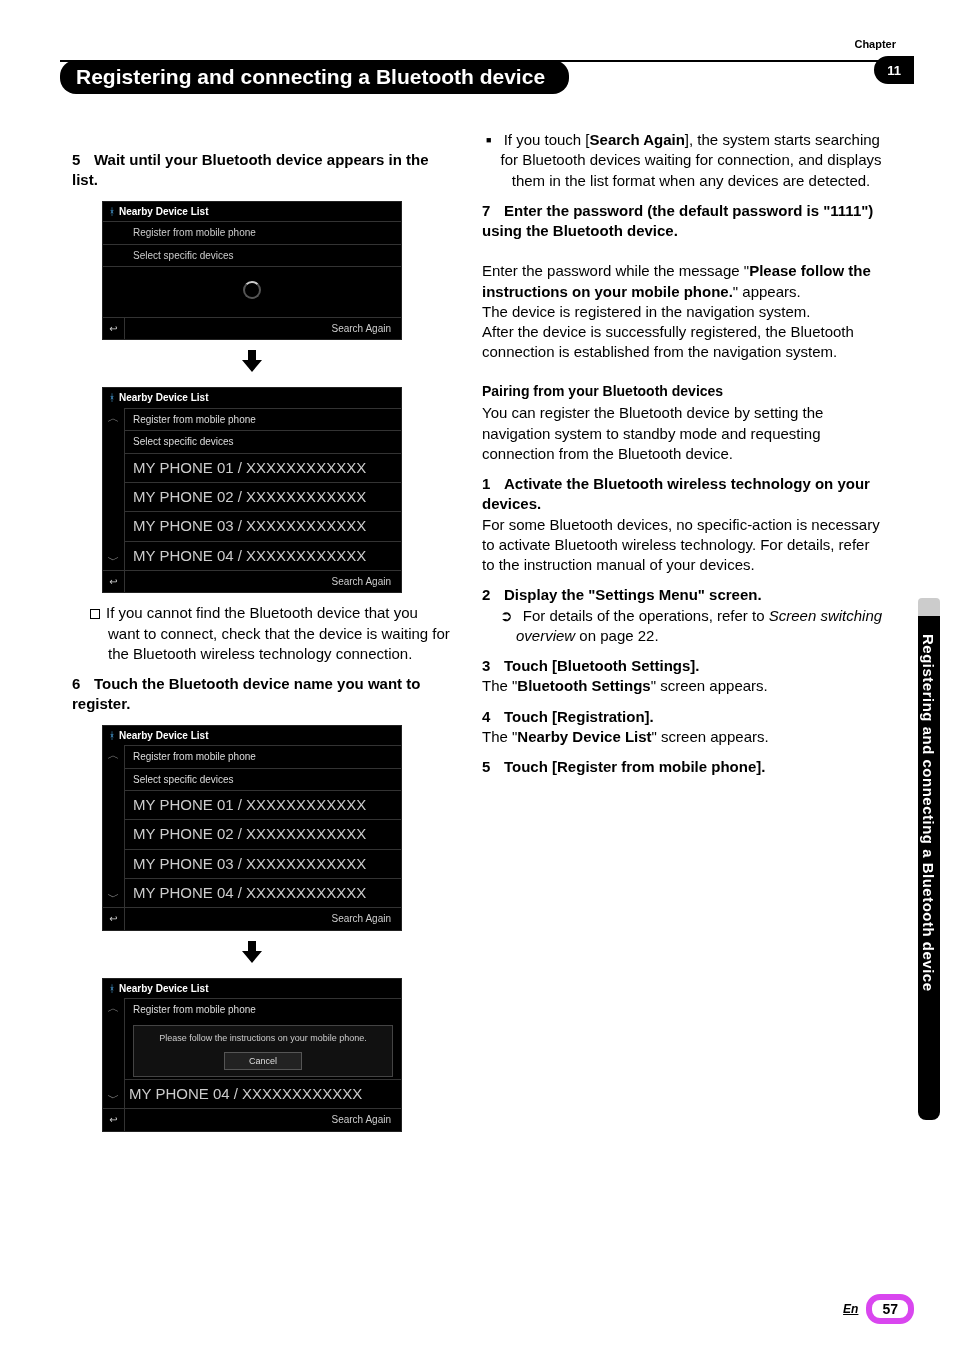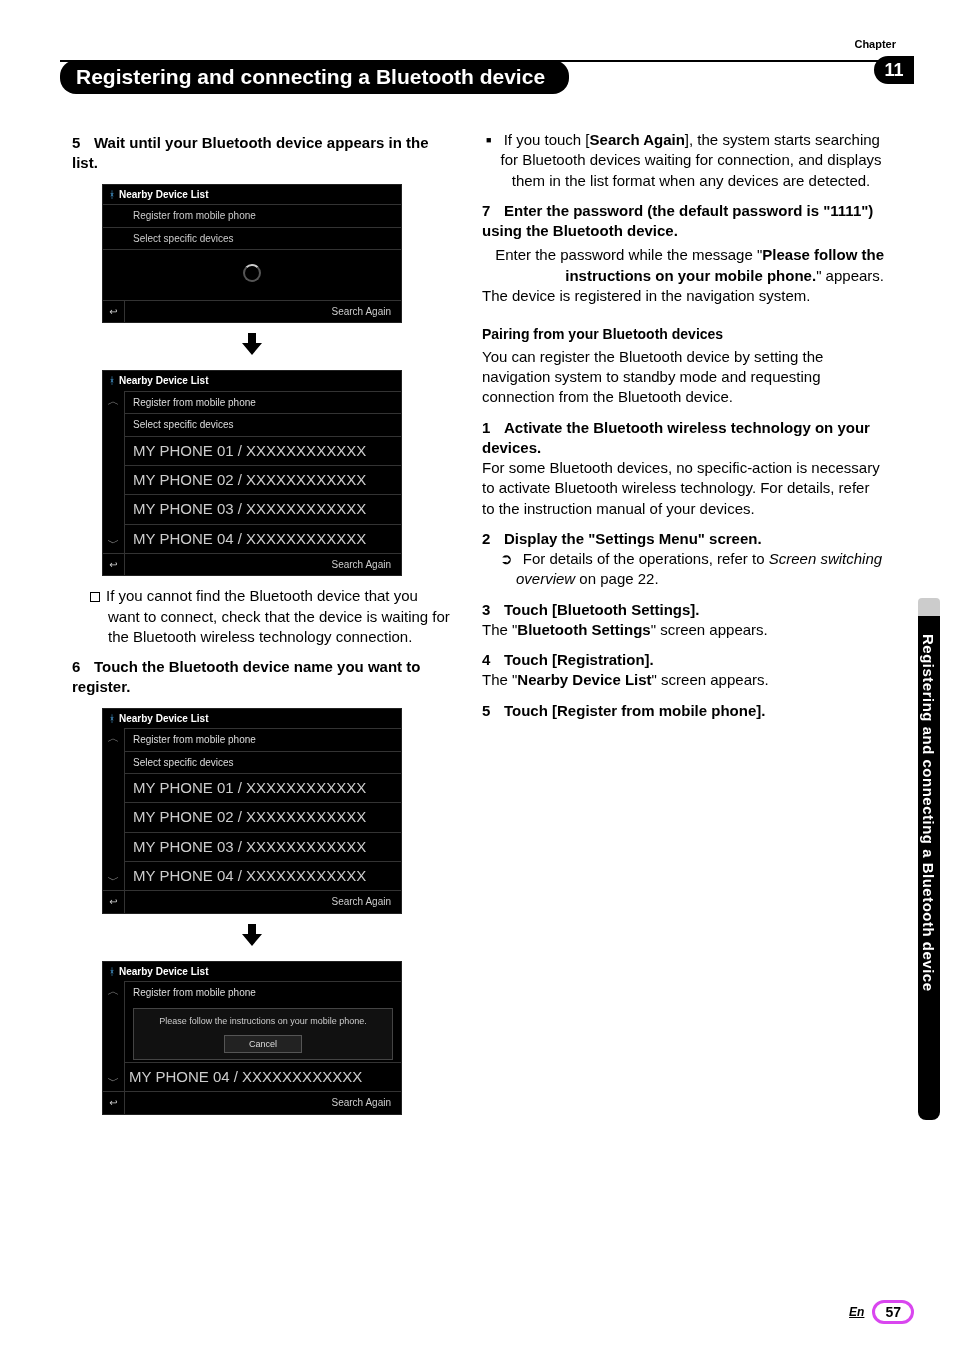--- a/index.html
+++ b/index.html
@@ -51,36 +51,36 @@
     top: -4px;
     width: 40px;
     height: 28px;
     background: #000;
     color: #fff;
     border-radius: 16px 0 0 16px;
     display: flex;
     align-items: center;
     justify-content: center;
     font-weight: bold;
-    font-size: 18px;
+    font-size: 13px;
     border: 2px solid #000;
   }
   .columns {
     position: absolute;
     top: 130px;
     left: 72px;
     right: 40px;
     bottom: 60px;
     display: flex;
     gap: 30px;
   }
   .col { flex: 1; font-size: 15px; line-height: 1.35; }
   .col-left { flex: 0 0 380px; }
   .col-right { flex: 1; padding-right: 30px; }
-  .step-head { font-weight: bold; margin-top: 3px; }
+  .step-head { font-weight: bold; margin-top: 20px; }
   .step-num { display: inline-block; width: 22px; }
   .note-square { display: inline-block; width: 10px; height: 10px; border: 1.5px solid #000; margin-right: 6px; vertical-align: -1px; }
   .note-indent { padding-left: 36px; text-indent: -18px; margin-top: 8px; }
   .ui-panel {
     background: #000;
     color: #ddd;
     width: 300px;
     margin: 10px 0 10px 30px;
     font-size: 10px;
     border: 1px solid #222;
@@ -169,29 +169,29 @@
   .footer-pg {
     position: absolute;
     bottom: 28px;
     right: 40px;
     display: flex;
     align-items: center;
     gap: 8px;
   }
   .pg-lang { font-style: italic; font-weight: bold; font-size: 12px; text-decoration: underline; }
   .pg-badge {
-    border: 3px solid #d946ef;
+    border: 6px solid #d946ef;
     border-radius: 14px;
     padding: 1px 10px;
     font-weight: bold;
     font-size: 14px;
   }
   b { font-weight: bold; }
   .mt { margin-top: 10px; }
-  .mt2 { margin-top: 4px; text-align: right; }
+  .mt2 { margin-top: 20px; }
 </style>
 </head>
 <body>
 
 <div class="header-bar">
   <div class="header-rule"></div>
   <div class="chapter-label">Chapter</div>
   <div class="header-title-wrap">
     <span>Registering and connecting a Bluetooth device</span>
   </div>
@@ -323,20 +323,21 @@
       <span>If you touch [</span><b>Search Again</b><span>], the system starts searching for Bluetooth devices waiting for connection, and displays them in the list format when any devices are detected.</span>
     </p>
 
     <div class="step-head mt">
       <span class="step-num">7</span><span>Enter the password (the default password is "1111") using the Bluetooth device.</span>
     </div>
     <p class="mt2">
       <span>Enter the password while the message "</span><b>Please follow the instructions on your mobile phone.</b><span>" appears.</span>
     </p>
     <p>The device is registered in the navigation system.</p>
+    <p>After the device is successfully registered, the Bluetooth connection is established from the navigation system.</p>
 
     <h2 class="section-h2">Pairing from your Bluetooth devices</h2>
     <p>You can register the Bluetooth device by setting the navigation system to standby mode and requesting connection from the Bluetooth device.</p>
 
     <div class="step-head mt">
       <span class="step-num">1</span><span>Activate the Bluetooth wireless technology on your devices.</span>
     </div>
     <p>For some Bluetooth devices, no specific-action is necessary to activate Bluetooth wireless technology. For details, refer to the instruction manual of your devices.</p>
 
     <div class="step-head mt">

